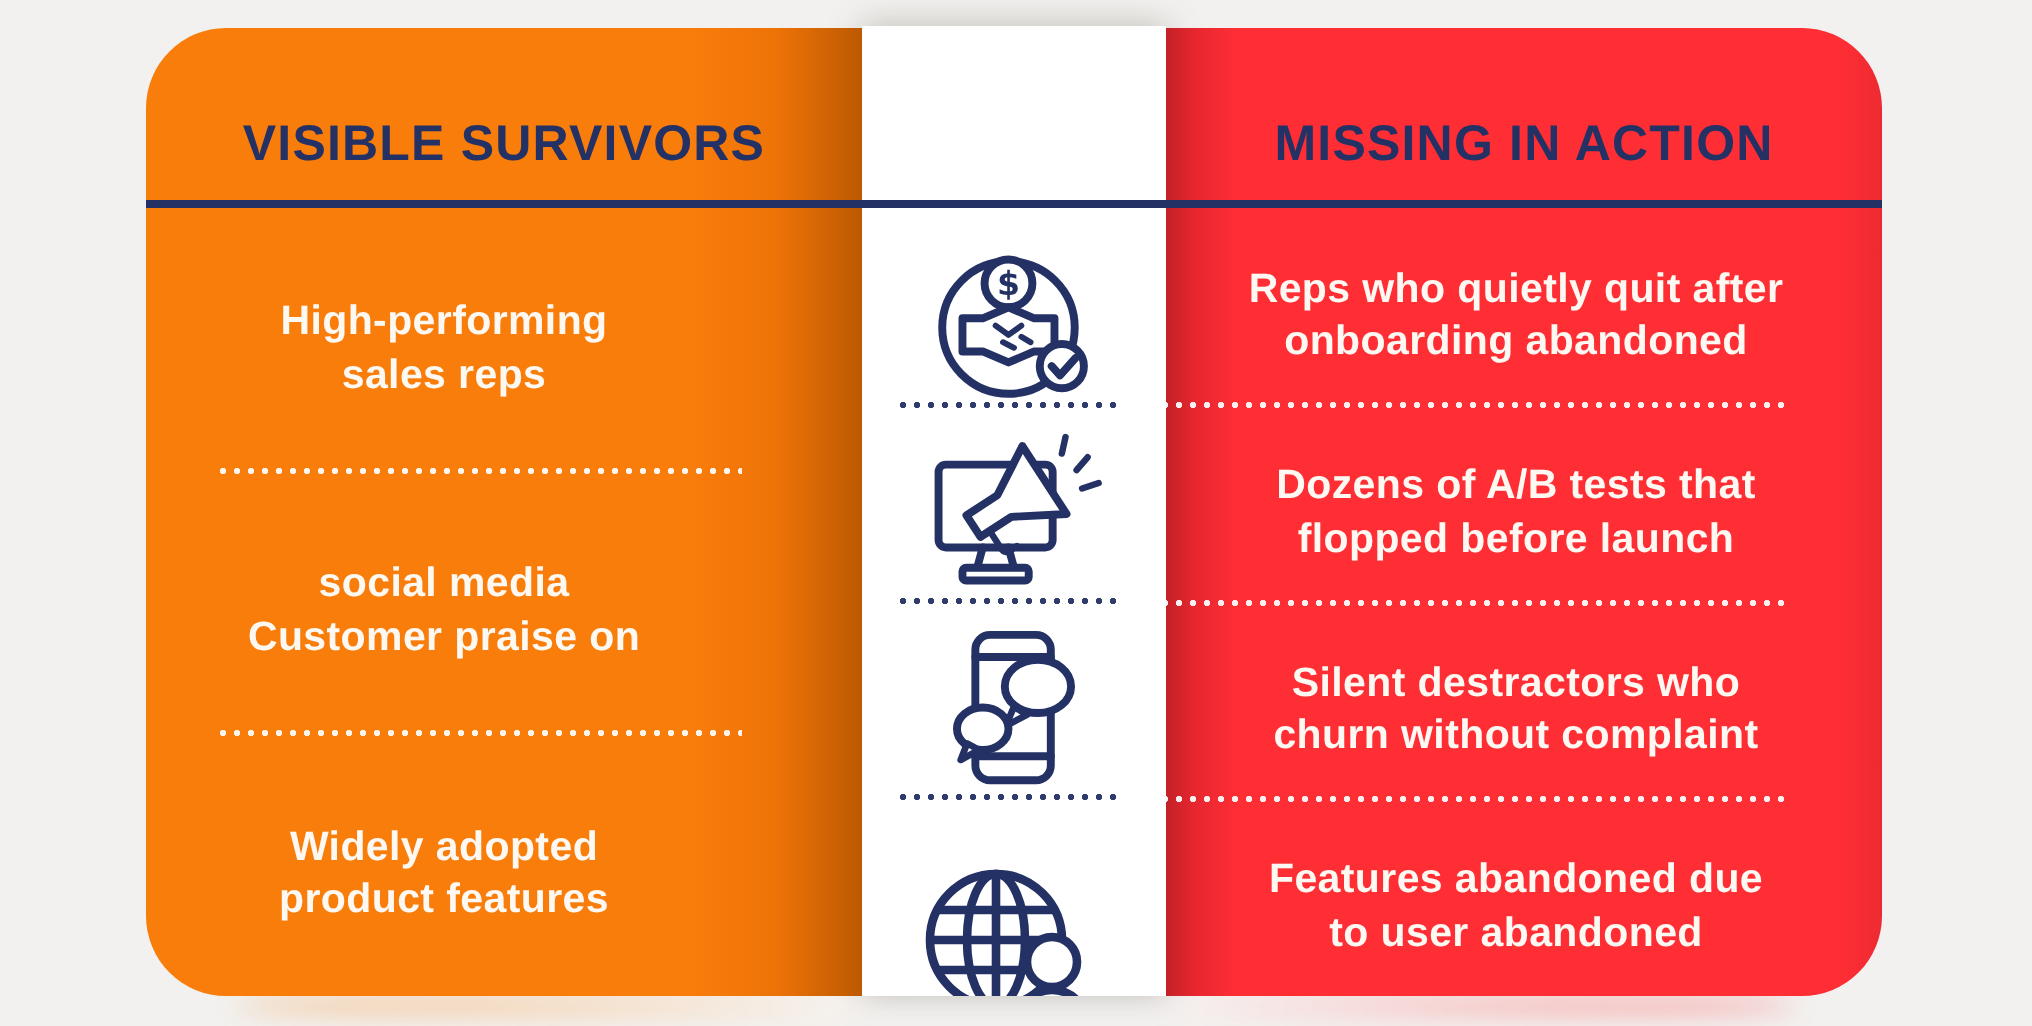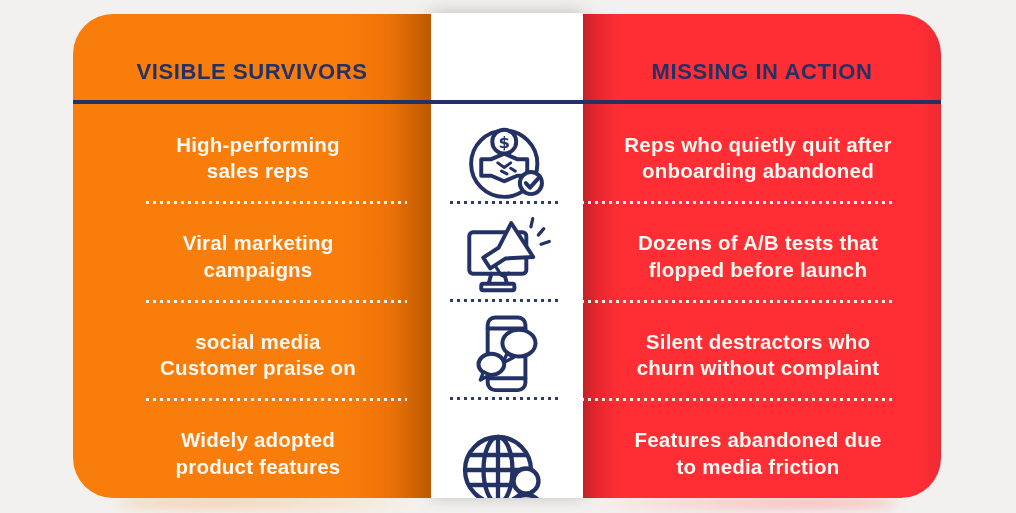--- a/index.html
+++ b/index.html
@@ -29,31 +29,31 @@
     left:0;width:358px;
     background:linear-gradient(90deg,#F97D0B 0%,#F97D0B 76%,#EE7307 88%,#BC5902 100%);
   }
   .col-bg.right{
     left:510px;width:358px;
     background:linear-gradient(90deg,#C32127 0%,#E7262E 4%,#FF2E35 10%,#FF2E35 94%,#EE2A31 100%);
   }
   .header{
     position:absolute;top:0;height:86px;box-sizing:border-box;padding-top:30px;
     display:flex;align-items:center;justify-content:center;
-    color:#243164;font-size:22px;font-weight:bold;letter-spacing:.6px;white-space:nowrap;
+    color:#243164;font-size:25px;font-weight:bold;letter-spacing:.6px;white-space:nowrap;
   }
   .header.left{left:0;width:358px;}
   .header.right{left:510px;width:358px;text-align:right;}
   .divider{
     position:absolute;left:0;top:86px;width:868px;height:4px;background:#243164;
   }
   .rows{
     position:absolute;top:90px;height:394px;display:flex;flex-direction:column;
   }
-  .rows.left{left:0;width:298px;margin-left:36px;}
+  .rows.left{left:0;width:298px;}
   .rows.right{left:506px;width:358px;}
   .rows.center{left:358px;width:152px;}
   .row{
     flex:1;position:relative;display:flex;flex-direction:column;
     align-items:center;justify-content:center;box-sizing:border-box;padding-top:10px;
     text-align:center;color:#FDF8F2;font-size:20.5px;font-weight:bold;
     line-height:26.5px;letter-spacing:.2px;white-space:nowrap;
   }
   .dotline{
     position:absolute;bottom:-1.5px;height:3px;
@@ -88,25 +88,20 @@
 
   <div class="divider"></div>
 
   <div class="rows left">
     <div class="row">
       <span>High-performing</span>
       <span>sales reps</span>
       <span class="dotline"></span>
     </div>
     <div class="row">
-      <span>Viral marketing</span>
-      <span>campaigns</span>
-      <span class="dotline"></span>
-    </div>
-    <div class="row">
       <span>social media</span>
       <span>Customer praise on</span>
       <span class="dotline"></span>
     </div>
     <div class="row">
       <span>Widely adopted</span>
       <span>product features</span>
     </div>
   </div>
 
@@ -121,21 +116,21 @@
       <span>flopped before launch</span>
       <span class="dotline"></span>
     </div>
     <div class="row">
       <span>Silent destractors who</span>
       <span>churn without complaint</span>
       <span class="dotline"></span>
     </div>
     <div class="row">
       <span>Features abandoned due</span>
-      <span>to media friction</span>
+      <span>to user abandoned</span>
     </div>
   </div>
 
   <div class="rows center">
 
     <div class="icon-cell">
       <svg viewBox="0 0 100 100">
         <g fill="none" stroke="#243164" stroke-width="4.3" stroke-linecap="round" stroke-linejoin="round">
           <circle cx="47" cy="53" r="36"></circle>
           <circle cx="47" cy="29" r="13" fill="#ffffff"></circle>

